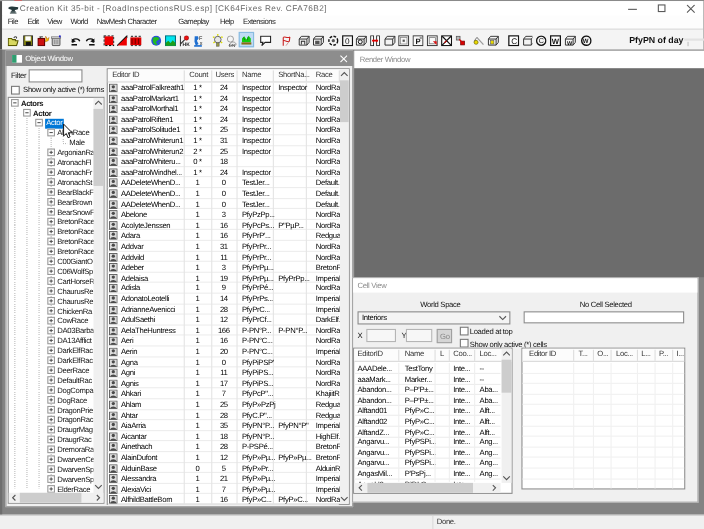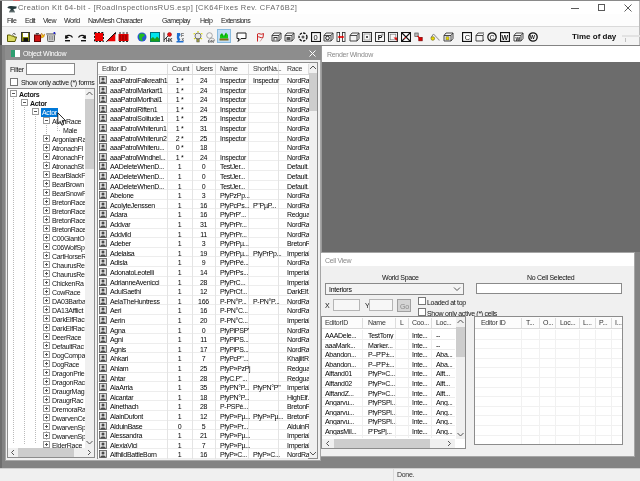--- a/index.html
+++ b/index.html
@@ -16,21 +16,21 @@
 <div class="a" style="left:13px;top:0;width:7px;height:1px;background:#c96a6a"></div>
 <div class="a" style="left:270px;top:0;width:370px;height:1px;background:#8a8a8a"></div>
 <div class="a" style="left:0;top:1px;width:2px;height:44px;background:#4d4d4d"></div>
 <div class="a" style="left:639px;top:1px;width:1px;height:44px;background:#bbb"></div>
 <div class="a" style="left:2px;top:1px;width:637px;height:13px;background:#fff"></div>
 <svg class="a" style="left:7px;top:4px" width="10" height="9" viewBox="0 0 10 9">
 <path d="M0.3 3.2 C1.5 2.2 3 1.8 4.2 2 L9.7 2.6 L9.3 4.4 L6.8 5 L6.2 6.2 L3.8 6.2 L3.4 4.8 L1.2 4.2 Z" fill="#26393b"></path>
 <rect x="2.8" y="6.2" width="4.4" height="1.3" fill="#26393b"></rect>
     <rect x="2" y="7.5" width="6" height="0.8" fill="#26393b"></rect>
   </svg>
-<div class="a" style="left:18px;top:3px;color:#686868;font-size:7.5px;letter-spacing:0.4px;white-space:nowrap">Creation Kit 64-bit - [RoadInspectionsRUS.esp] [CK64Fixes Rev. CFA76B2]</div>
+<div class="a" style="left:18px;top:3px;color:#686868;font-size:7.5px;letter-spacing:0.4px;white-space:nowrap">Creation Kit 35-bit - [RoadInspectionsRUS.esp] [CK64Fixes Rev. CFA76B2]</div>
 <div class="a" style="left:571px;top:8px;width:8px;height:1px;background:#5a5a5a"></div>
 <div class="a" style="left:598px;top:4px;width:7px;height:7px;border:1px solid #5a5a5a"></div>
 <svg class="a" style="left:624px;top:4px" width="8" height="8" viewBox="0 0 8 8">
 <path d="M0.5 0.5 L7.5 7.5 M7.5 0.5 L0.5 7.5" stroke="#5a5a5a" stroke-width="1"></path>
   </svg>
 <div class="a" style="left:2px;top:14px;width:637px;height:12px;background:#fdfdfd"></div>
 <div class="a t" style="left:7px;top:16px;color:#1c1c1c;letter-spacing:-0.5px">File</div>
 <div class="a t" style="left:25px;top:16px;color:#1c1c1c;letter-spacing:-0.5px">Edit</div>
 <div class="a t" style="left:43px;top:16px;color:#1c1c1c;letter-spacing:-0.5px">View</div>
 <div class="a t" style="left:64px;top:16px;color:#1c1c1c;letter-spacing:-0.5px">World</div>
@@ -213,21 +213,21 @@
   </svg>
 <svg class="a" style="left:513px;top:32px" width="11" height="10" viewBox="0 0 11 10">
     <path d="M1 3.5 L3 1 L10 1 L10 6.5 L8 9 L1 9 Z" fill="#f4f4f4" stroke="#333" stroke-width="0.9"></path>
     <path d="M1 3.5 L8 3.5 L8 9 M8 3.5 L10 1" fill="none" stroke="#333" stroke-width="0.9"></path>
     <text x="2.5" y="8.5" font-size="5" font-weight="bold" fill="#111" font-family="Liberation Sans">W</text>
   </svg>
 <svg class="a" style="left:528px;top:32px" width="10" height="10" viewBox="0 0 10 10">
     <circle cx="5" cy="5" r="4.2" fill="none" stroke="#111" stroke-width="1.3"></circle>
     <text x="1.8" y="7.3" font-size="5.5" font-weight="bold" fill="#111" font-family="Liberation Sans">W</text>
   </svg>
-<div class="a" style="left:572px;top:32px;font-size:8px;font-weight:bold;color:#111;white-space:nowrap">Time of day</div>
+<div class="a" style="left:572px;top:32px;font-size:8px;font-weight:bold;color:#111;white-space:nowrap">PfyPN of day</div>
 <div class="a" style="left:622px;top:35px;width:18px;height:2px;background:#e2e2e2"></div>
 <div class="a" style="left:625px;top:38px;width:1px;height:4px;background:#c0c0c0"></div>
 <div class="a" style="left:0;top:45px;width:640px;height:423px;background:#838383"></div>
 <div class="a" style="left:0;top:45px;width:2px;height:423px;background:#6e6e6e"></div>
 <div class="a" style="left:321px;top:46px;width:319px;height:206px;background:#6c6c6c;border-left:1px solid #9a9a9a"></div>
 <div class="a" style="left:322px;top:46px;width:318px;height:16px;background:#fff"></div>
 <div class="a t" style="left:327px;top:50px;color:#8a8a8a">Render Window</div>
 <div class="a" style="left:5px;top:46px;width:316px;height:415px;background:#f0f0f0;border:1px solid #a6a6a6;border-top:none"></div>
 <div class="a" style="left:5px;top:46px;width:316px;height:14px;background:#8d8d8d"></div>
 <div class="a" style="left:11px;top:50px;width:9px;height:7px;background:#fff"></div>

